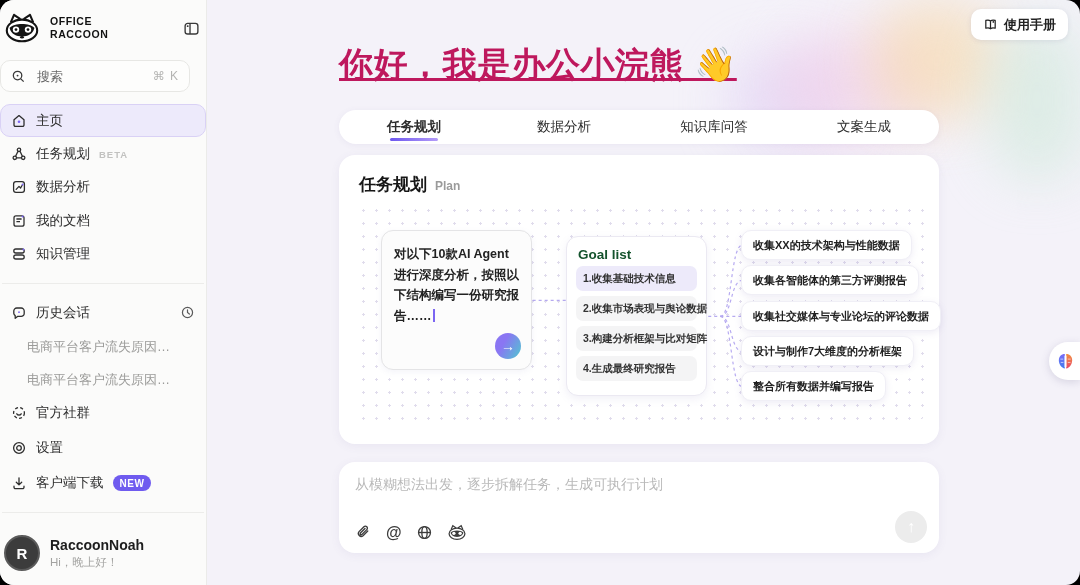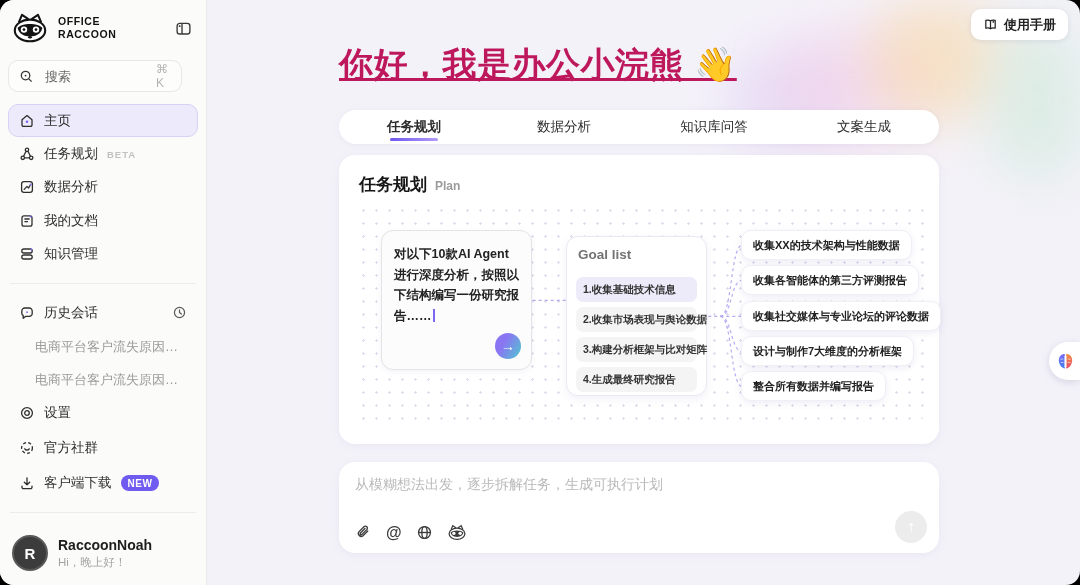--- a/index.html
+++ b/index.html
@@ -1,21 +1,21 @@
 <!DOCTYPE html>
 <html><head>
 <meta charset="utf-8">
 <style>
   * { margin:0; padding:0; box-sizing:border-box; }
   html,body { background:#000; }
   body { font-family:"Liberation Sans","DejaVu Sans",sans-serif; width:1080px; height:585px; overflow:hidden; }
   .window { position:relative; width:1080px; height:585px; border-radius:14px; overflow:hidden; display:flex; background:#f4f2f9; }
 
   
-  .sidebar { width:207px; min-width:207px; background:#fbfbfa; border-right:1px solid #ebebe9; display:flex; flex-direction:column; padding:0 8px; position:relative; z-index:5; }
+  .sidebar { width:207px; min-width:207px; background:#fbfbfa; border-right:1px solid #ebebe9; display:flex; flex-direction:column; padding:0 0; position:relative; z-index:5; }
   .logo-row { display:flex; align-items:center; gap:8px; padding:12px 2px 10px 2px; }
   .logo-mark { width:40px; height:32px; flex:0 0 auto; }
   .logo-text { font-size:10.5px; font-weight:900; letter-spacing:.6px; color:#111; line-height:1.25; }
   .collapse-btn { margin-left:auto; width:26px; height:26px; display:flex; align-items:center; justify-content:center; border-radius:6px; cursor:pointer; }
   .search-box { display:flex; align-items:center; gap:11px; height:34px; border:1px solid #e7e7e4; background:#fdfdfc; border-radius:10px; padding:0 10px; margin:6px 16px 12px 0; }
   .search-box input { border:none; outline:none; background:transparent; font-size:13px; color:#444; width:100px; font-family:inherit; }
   .search-box input::placeholder { color:#666; }
   .kbd-hint { margin-left:auto; font-size:12px; color:#b4b4b2; letter-spacing:1px; }
   .nav-item { display:flex; align-items:center; gap:9px; height:34px; padding:0 10px; border-radius:10px; font-size:13.5px; color:#2e2e2e; cursor:pointer; border:1px solid transparent; margin-bottom:1px; }
   .nav-item .nav-label { font-weight:500; }
@@ -56,21 +56,21 @@
   .panel-sub { font-size:12px; font-weight:700; color:#9b9b9b; }
   .diagram { position:relative; height:218px; border-radius:10px; background-image:radial-gradient(#e0dcec 1px, transparent 1.2px); background-size:13px 13px; }
   .diagram svg.links { position:absolute; inset:0; pointer-events:none; }
 
   .prompt-card { position:absolute; left:24px; top:26px; width:151px; height:140px; background:#fcfcfc; border:1px solid #e4e4e6; border-radius:12px; padding:13px 12px; box-shadow:0 2px 6px rgba(120,110,180,.08); }
   .prompt-text { font-size:12.5px; font-weight:600; color:#222; line-height:1.65;text-align:center; }
   .caret { display:inline-block; width:2px; height:13px; background:#7c66f2; vertical-align:-2px; margin-left:1px; }
   .prompt-send { position:absolute; right:10px; bottom:10px; width:26px; height:26px; border-radius:50%; background:linear-gradient(120deg,#8a76f3 35%,#4fc8cf); color:#fff; font-size:14px; font-weight:700; display:flex; align-items:center; justify-content:center; cursor:pointer; }
 
   .goal-card { position:absolute; left:209px; top:32px; width:141px; height:160px; background:#fff; border:1px solid #ebe9f2; border-radius:12px; padding:10px 9px; box-shadow:0 3px 8px rgba(120,110,180,.10); }
-  .goal-title { font-size:13.5px; font-weight:800; color:#737373; margin:0 0 15px 2px; }
+  .goal-title { font-size:13.5px; font-weight:800; color:#14532d; margin:0 0 4px 2px; }
   .goal-item { height:25px; display:flex; align-items:center; border-radius:7px; background:#f4f4f5; font-size:10.5px; font-weight:600; color:#333; padding:0 7px; margin-bottom:5px; white-space:nowrap; cursor:default; }
   .goal-item.hl { background:#edeafa; }
 
   .task-pill { position:absolute; left:384px; height:30px; background:#fff; border:1px solid #f0eff6; border-radius:10px; box-shadow:0 2px 7px rgba(120,110,180,.13); display:flex; align-items:center; padding:0 11px; font-size:11px; font-weight:700; color:#222; white-space:nowrap; }
 
   .composer { margin-top:18px; background:#fff; border-radius:16px; box-shadow:0 2px 10px rgba(100,90,150,.08); height:91px; padding:14px 16px 12px 16px; position:relative; }
   .composer textarea { width:100%; height:34px; border:none; outline:none; resize:none; font-size:14px; font-family:inherit; color:#333; background:transparent; }
   .composer textarea::placeholder { color:#b9b9b9; }
   .composer-tools { position:absolute; left:16px; bottom:12px; display:flex; align-items:center; gap:14px; }
   .tool-btn { display:flex; align-items:center; justify-content:center; cursor:pointer; color:#3c3c3c; }
@@ -201,34 +201,34 @@
       </span>
     </div>
 
     <div class="history-item">电商平台客户流失原因…</div>
     <div class="history-item">电商平台客户流失原因…</div>
 
     <div class="sidebar-bottom">
       <div class="nav-item">
         <span class="icon">
           <svg viewBox="0 0 16 16" width="16" height="16" fill="none" stroke="#2e2e2e" stroke-width="1.3">
+            <circle cx="8" cy="8" r="5.4" stroke-dasharray="3 2.2"></circle>
+              <path d="M5.8 8.8 a2.6 2.6 0 0 0 4.4 0" stroke-linecap="round"></path>
+          </svg>
+        </span>
+        <span class="nav-label">官方社群</span>
+      </div>
+      <div class="nav-item">
+        <span class="icon">
+          <svg viewBox="0 0 16 16" width="16" height="16" fill="none" stroke="#2e2e2e" stroke-width="1.3">
             <circle cx="8" cy="8" r="5.4"></circle>
               <circle cx="8" cy="8" r="2.3"></circle>
           </svg>
         </span>
         <span class="nav-label">设置</span>
-      </div>
-      <div class="nav-item">
-        <span class="icon">
-          <svg viewBox="0 0 16 16" width="16" height="16" fill="none" stroke="#2e2e2e" stroke-width="1.3">
-            <circle cx="8" cy="8" r="5.4" stroke-dasharray="3 2.2"></circle>
-              <path d="M5.8 8.8 a2.6 2.6 0 0 0 4.4 0" stroke-linecap="round"></path>
-          </svg>
-        </span>
-        <span class="nav-label">官方社群</span>
       </div>
       <div class="nav-item">
         <span class="icon">
           <svg viewBox="0 0 16 16" width="16" height="16" fill="none" stroke="#2e2e2e" stroke-width="1.3">
             <path d="M8 2.8 V9.6 M5.3 7.2 L8 9.9 L10.7 7.2" stroke-linecap="round" stroke-linejoin="round"></path>
             <path d="M3 11.2 v1 a1.4 1.4 0 0 0 1.4 1.4 h7.2 A1.4 1.4 0 0 0 13 12.2 v-1" stroke-linecap="round"></path>
           </svg>
         </span>
         <span class="nav-label">客户端下载</span>
         <span class="new-badge">NEW</span>

